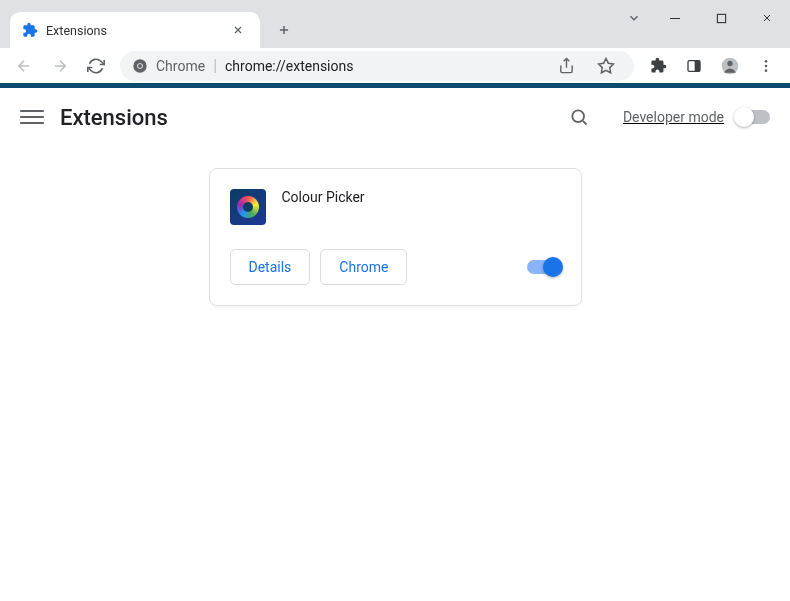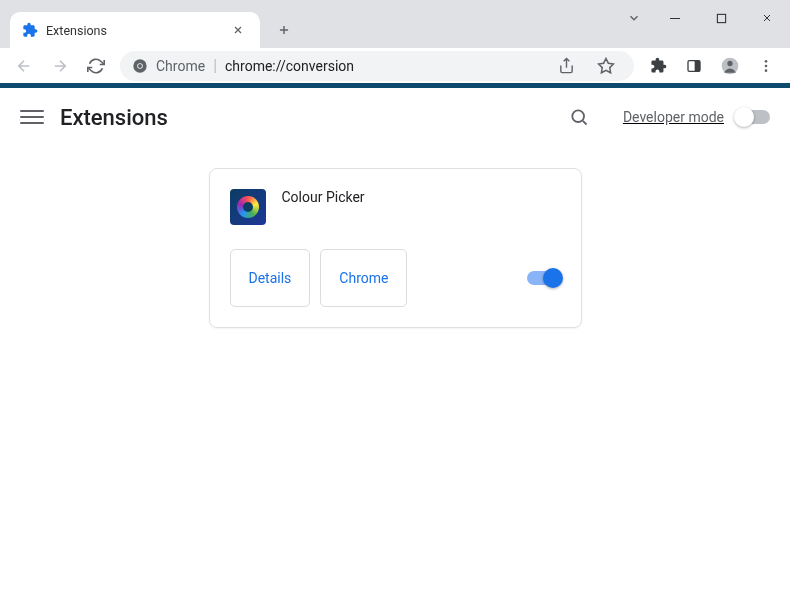--- a/index.html
+++ b/index.html
@@ -154,21 +154,21 @@
   .ext-desc { font-size: 13.5px; color: #5f6368; line-height: 1.5; }
   .card-bottom {
     display: flex; align-items: center; gap: 10px;
     margin-top: 24px;
   }
   .card-btn {
     border: 1px solid #dadce0;
     background: #fff;
     color: #1a73e8;
     font-size: 14px;
-    padding: 20px 18px;
+    padding: 9px 18px;
     border-radius: 5px;
     cursor: pointer;
     font-family: inherit;
   }
   .card-spacer { flex: 1; }
   .watermark {
     position: absolute;
     top: 50%; left: 50%;
     transform: translate(-50%, -50%);
     font-size: 92px;
@@ -255,21 +255,21 @@
   <div class="omnibox">
     <span>
       <svg width="16" height="16" viewBox="0 0 24 24">
           <circle cx="12" cy="12" r="10" fill="#5f6368"></circle>
           <circle cx="12" cy="12" r="4.2" fill="#f1f3f4"></circle>
           <circle cx="12" cy="12" r="3" fill="#5f6368"></circle>
         </svg>
     </span>
     <span class="omni-label">Chrome</span>
     <span class="omni-sep">|</span>
-    <span class="omni-url">chrome://conversion</span>
+    <span class="omni-url">chrome://extensions</span>
     <div style="flex:1"></div>
     <span class="toolbar-icon">
       <svg width="17" height="17" viewBox="0 0 24 24" fill="none" stroke="#5f6368" stroke-width="2">
           <path d="M4 12v8a2 2 0 002 2h12a2 2 0 002-2v-8M16 6l-4-4-4 4M12 2v13"></path>
         </svg>
     </span>
     <span class="toolbar-icon">
       <svg width="18" height="18" viewBox="0 0 24 24" fill="none" stroke="#5f6368" stroke-width="2">
           <path d="M12 2l3.09 6.26L22 9.27l-5 4.87 1.18 6.88L12 17.77l-6.18 3.25L7 14.14 2 9.27l6.91-1.01L12 2z"></path>
         </svg>

